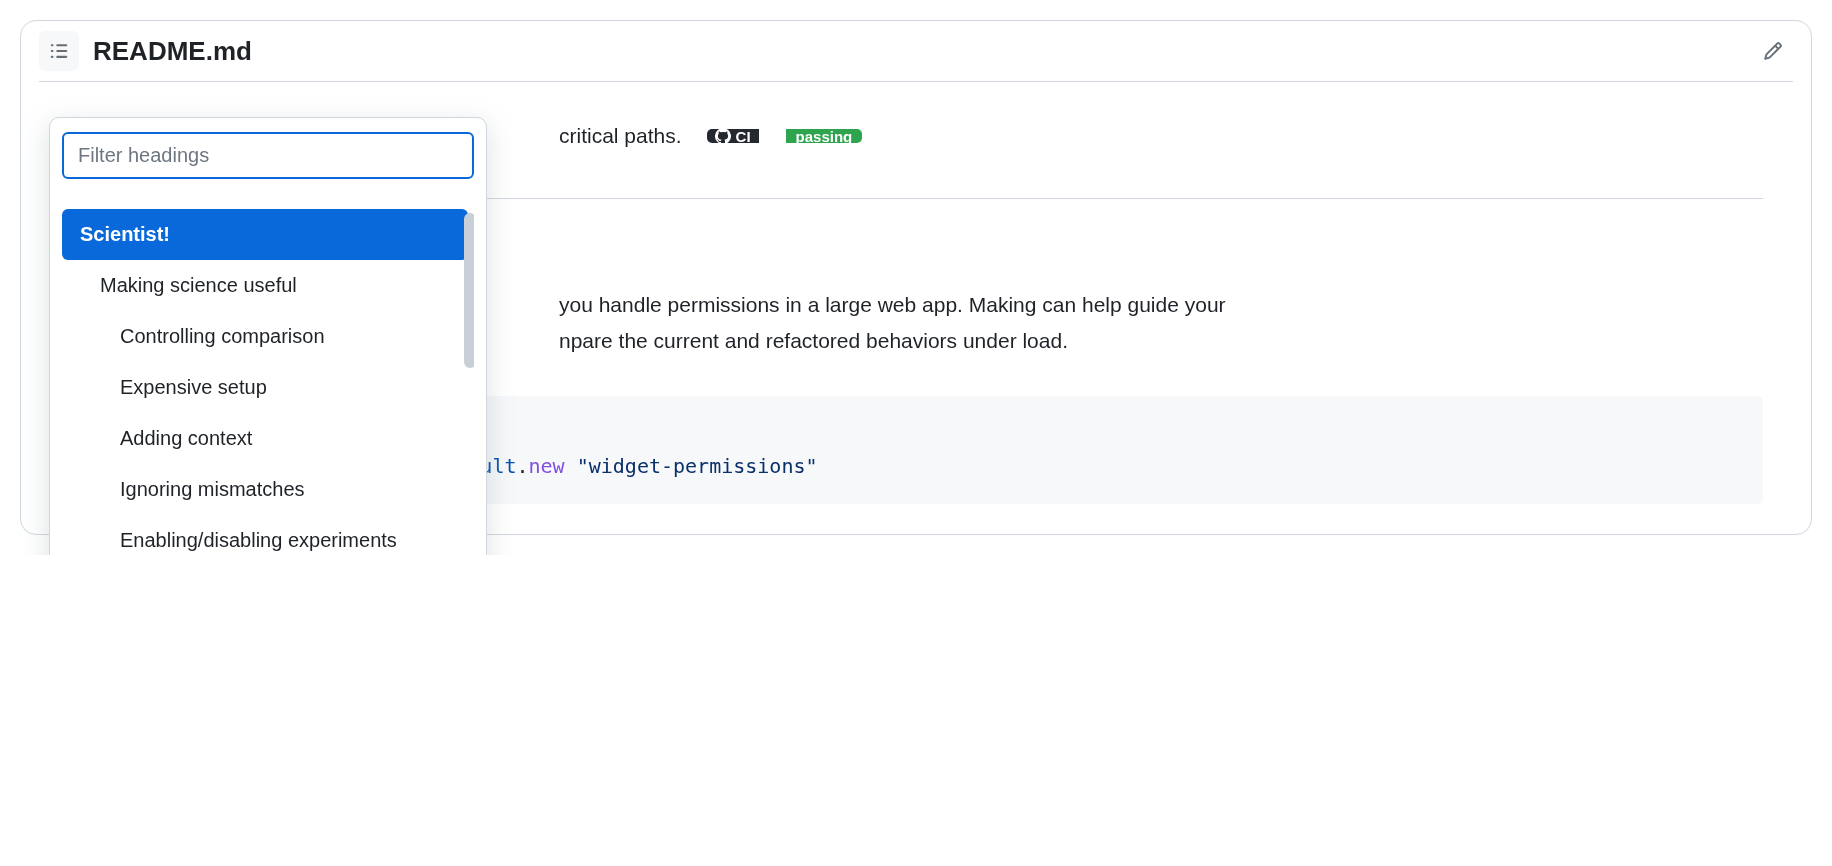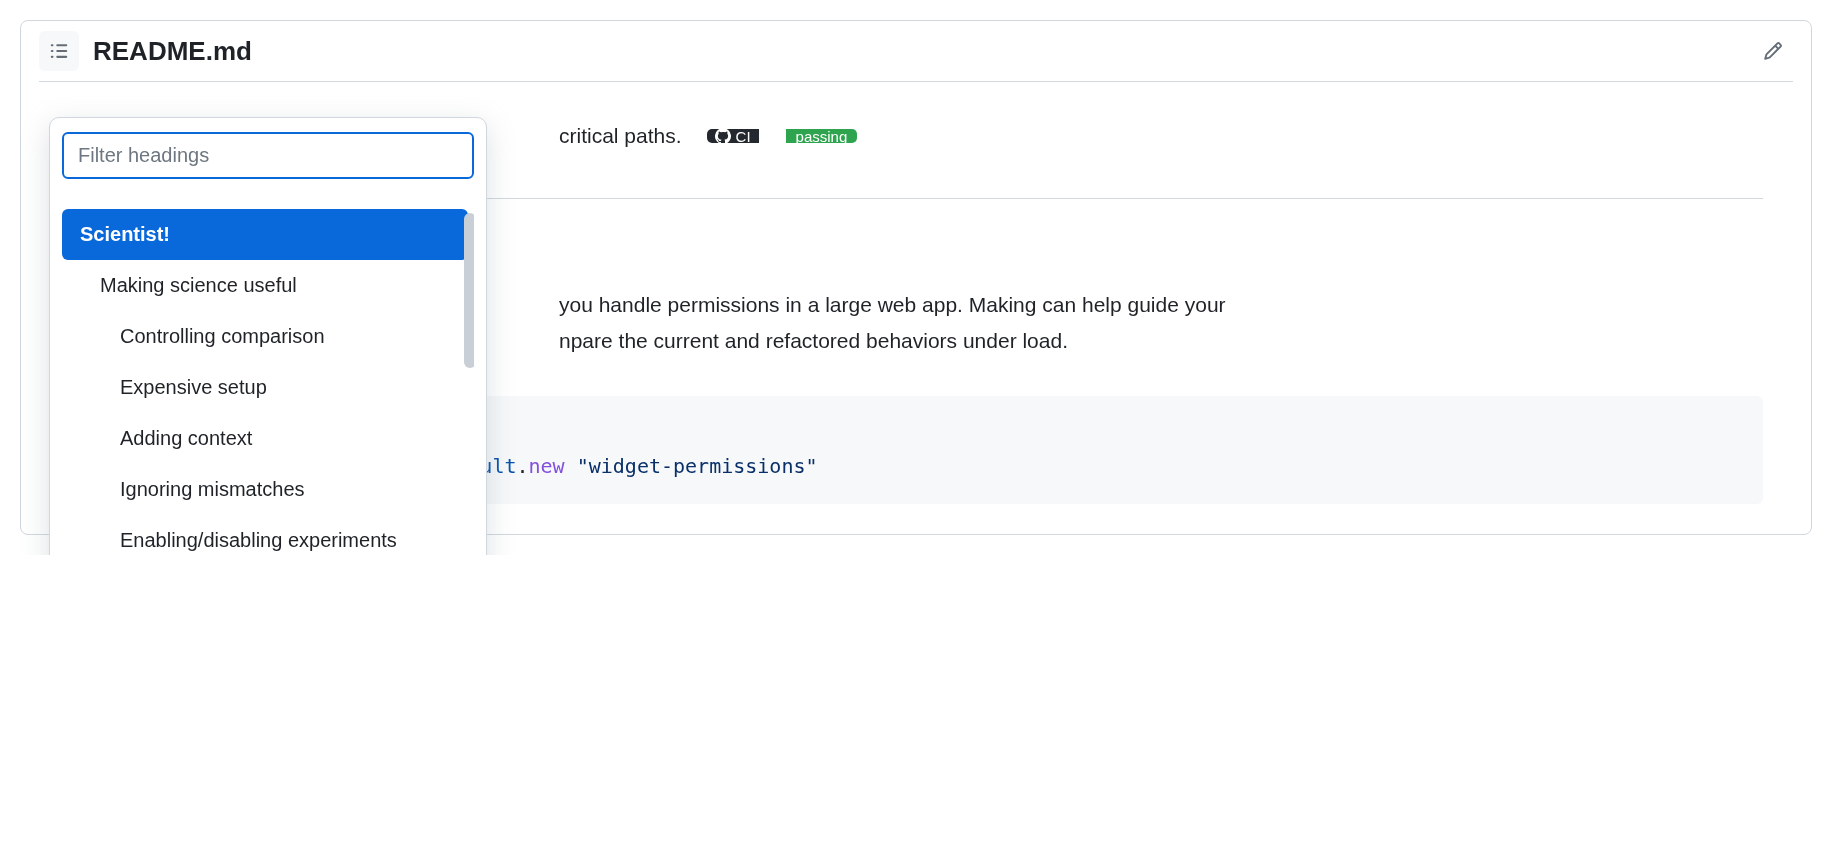--- a/index.html
+++ b/index.html
@@ -4,21 +4,21 @@
 <style>
   * { box-sizing: border-box; margin: 0; padding: 0; }
   body {
     font-family: -apple-system, BlinkMacSystemFont, "Segoe UI", Helvetica, Arial, sans-serif;
     background: #ffffff;
     color: #1f2328;
     font-size: 16px;
   }
   .readme-box {
     border: 1px solid #d0d7de;
-    border-radius: 8px;
+    border-radius: 16px;
     margin: 20px;
     position: relative;
     overflow: visible;
   }
   .readme-header {
     display: flex;
     align-items: center;
     padding: 10px 18px;
     justify-content: space-between;
   }
@@ -119,20 +119,21 @@
     margin-top: 8px;
   }
   .badge {
     display: inline-flex;
     align-items: stretch;
     border-radius: 5px;
     overflow: hidden;
     font-family: Verdana, Geneva, sans-serif;
     font-size: 15px;
     height: 14px;
+    font-weight: bold;
   }
   .badge .left {
     background: #24292f;
     color: #fff;
     display: flex;
     align-items: center;
     gap: 5px;
     padding: 0 8px;
   }
   .badge .right {

